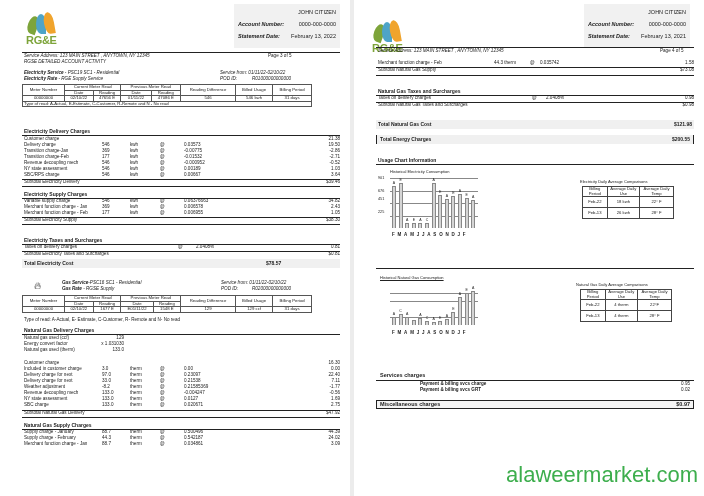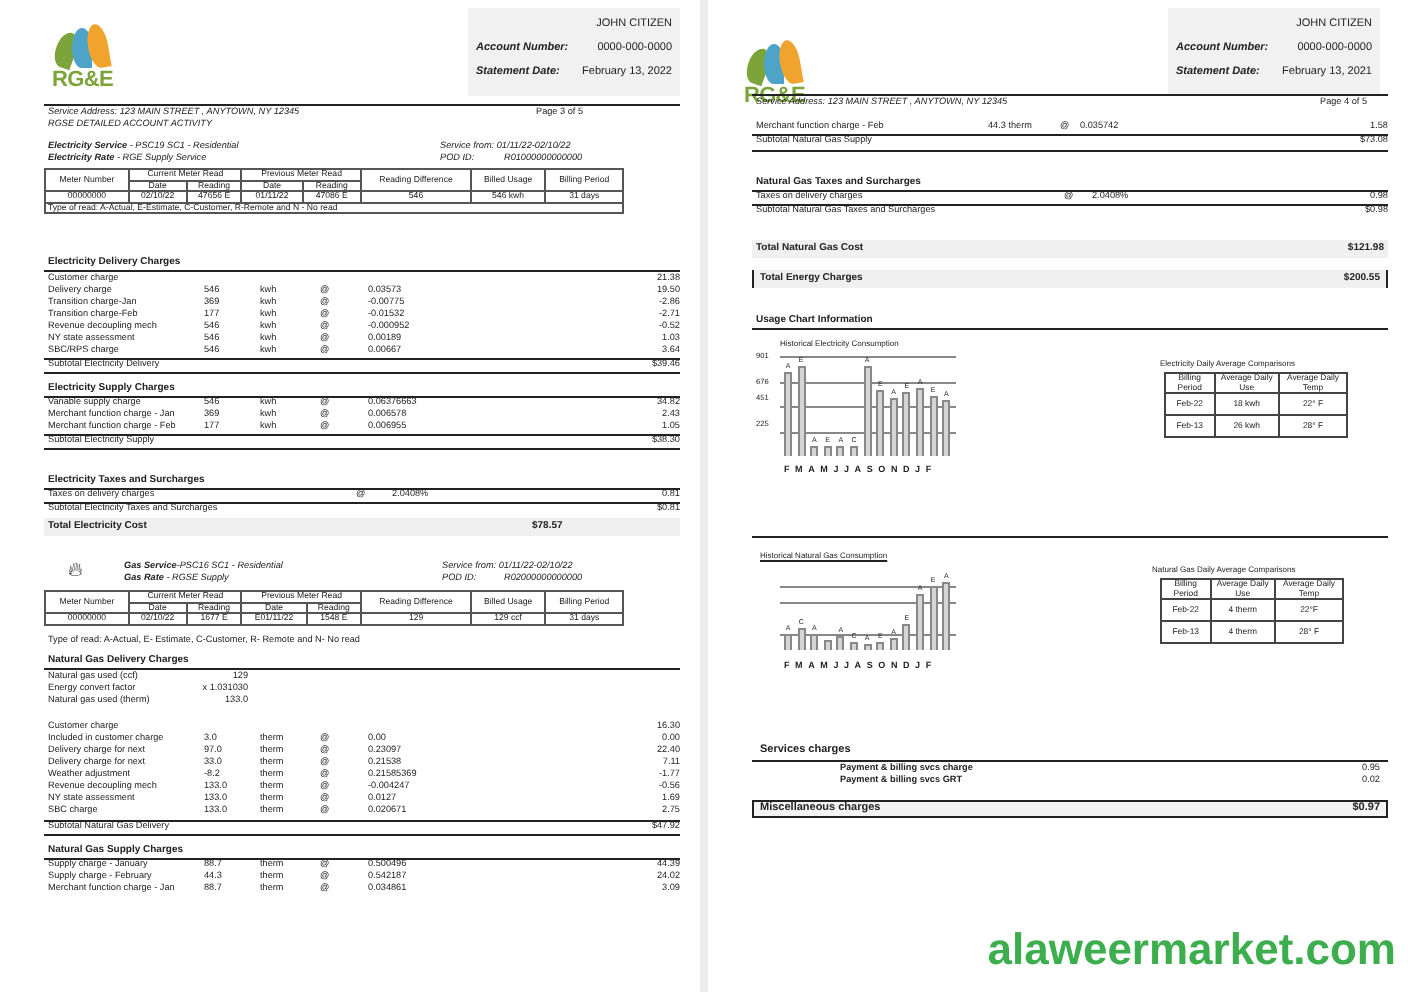--- a/index.html
+++ b/index.html
@@ -29,21 +29,21 @@
   .grey { position: absolute; background: #f0f0f0; }
   table.meter { position: absolute; border-collapse: collapse; font-size: 4.3px; }
   table.meter td { border: 0.6px solid #555; text-align: center; padding: 0 1px; height: 5.6px; line-height: 1; }
   .chart { position: absolute; }
   .chart .gl { position: absolute; left: 0; right: 0; height: 0; border-top: 0.6px solid #888; }
   .chart .bar { position: absolute; bottom: 0; width: 4px; background: #d5d5d5; border: 0.5px solid #888; border-bottom: none; }
   .chart .lab { position: absolute; font-size: 3.5px; width: 6px; text-align: center; }
   .mon { position: absolute; font-size: 4.5px; font-weight: bold; letter-spacing: 2.8px; white-space: nowrap; }
   table.cmp { position: absolute; border-collapse: collapse; font-size: 4.2px; }
   table.cmp td { border: 0.6px solid #444; text-align: center; padding: 0 2px; line-height: 1.1; }
-  .watermark { position: absolute; right: 6px; bottom: 8px; font-size: 22px; font-weight: bold; color: #3dae4d; }
+  .watermark { position: absolute; right: 6px; bottom: 8px; font-size: 22px; font-weight: normal; color: #3dae4d; }
   .boxrow { position: absolute; border: 1px solid #222; }
 </style>
 </head>
 <body>
 
 <div class="page p1">
   <div class="logo" style="left:26px;">
     <div class="leaf l1"></div>
     <div class="leaf l2"></div>
     <div class="leaf l3"></div>

